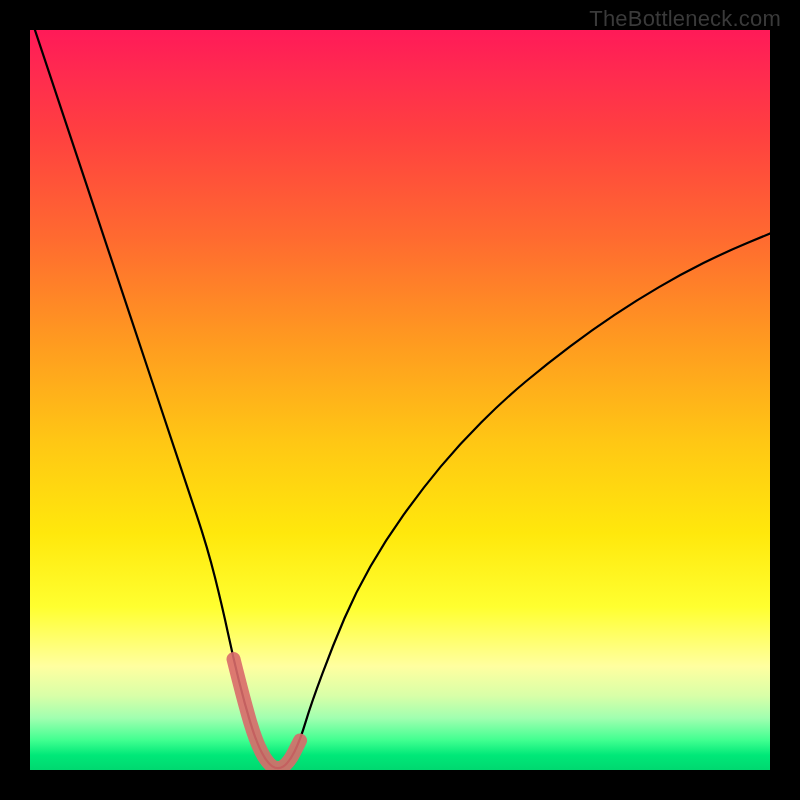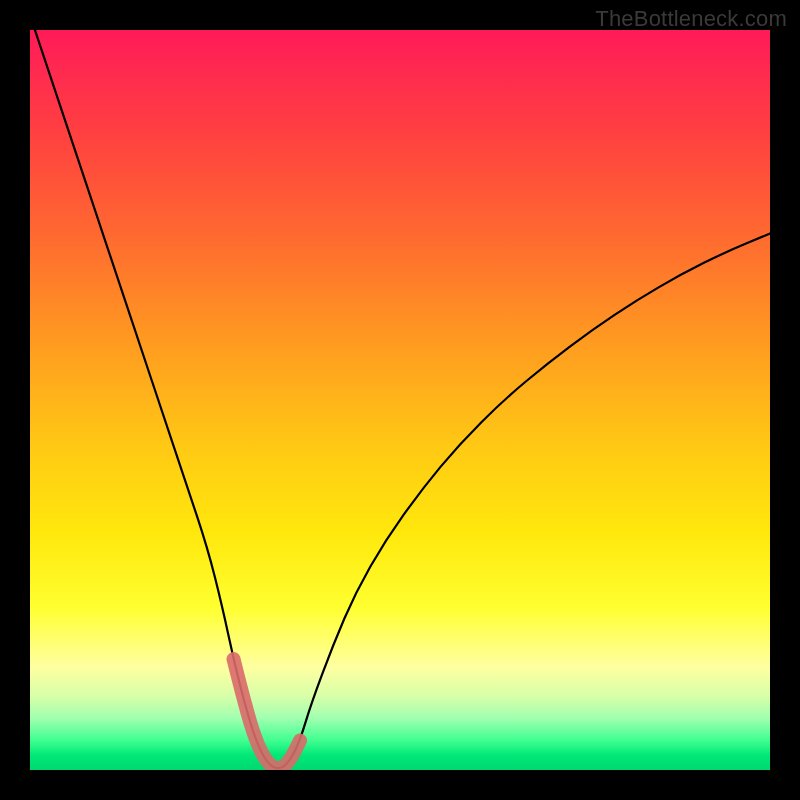--- a/index.html
+++ b/index.html
@@ -56,21 +56,21 @@
   .curve path.overlay {
     fill: none;
     stroke: #d96a6a;
     stroke-width: 14;
     stroke-linecap: round;
     opacity: 0.9;
   }
   .watermark {
     position: absolute;
     top: 6px;
-    right: 13px;
+    right: 19px;
     font-size: 22px;
     font-weight: 500;
     color: #3a3a3a;
     letter-spacing: 0.2px;
   }
 </style>
 </head>
 <body>
 
 <div class="frame">

